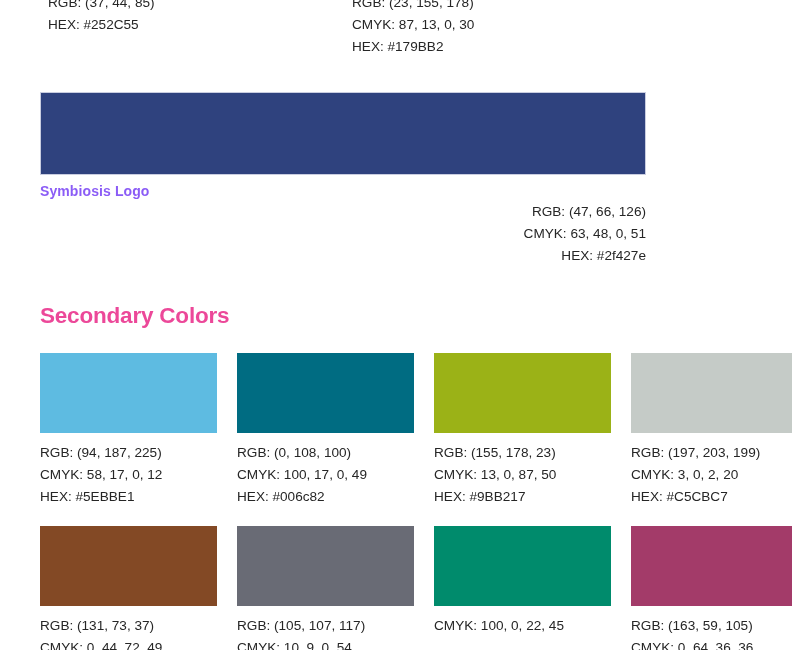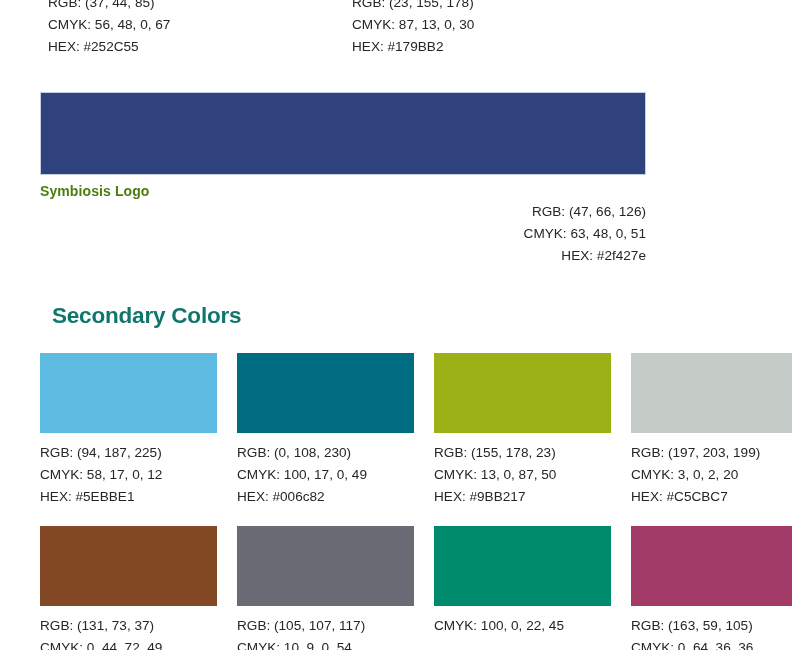--- a/index.html
+++ b/index.html
@@ -55,33 +55,33 @@
   .logo-swatch {
     width: 606px;
     height: 83px;
     background: #2f427e;
     border: 1px solid #c9cde0;
   }
   .logo-caption {
     margin-top: 8px;
     font-size: 14px;
     font-weight: bold;
-    color: #4d7c0f;
+    color: #8b5cf6;
     letter-spacing: 0.1px;
   }
   .logo-spec { margin-top: 2px; text-align: right; }
 
   
   .section-heading {
     position: absolute;
     top: 303px;
-    left: 52px;
+    left: 40px;
     font-size: 22.5px;
     font-weight: bold;
-    color: #0f766e;
+    color: #ec4899;
     letter-spacing: -0.2px;
   }
 
   
   .grid {
     position: absolute;
     top: 353px;
     left: 40px;
     width: 712px;
     display: grid;
@@ -100,21 +100,20 @@
 </style>
 </head>
 <body style="background: rgb(255, 255, 255);">
 
 <div class="page">
 
   <div class="top-row">
 
     <div class="top-entry col1 spec">
       <span class="spec-line">RGB: (37, 44, 85)</span>
-      <span class="spec-line">CMYK: 56, 48, 0, 67</span>
       <span class="spec-line">HEX: #252C55</span>
     </div>
 
     <div class="top-entry col2 spec">
       <span class="spec-line">RGB: (23, 155, 178)</span>
       <span class="spec-line">CMYK: 87, 13, 0, 30</span>
       <span class="spec-line">HEX: #179BB2</span>
     </div>
 
   </div>
@@ -138,21 +137,21 @@
       <div class="cell-spec spec">
         <span class="spec-line">RGB: (94, 187, 225)</span>
         <span class="spec-line">CMYK: 58, 17, 0, 12</span>
         <span class="spec-line">HEX: #5EBBE1</span>
       </div>
     </div>
 
     <div class="cell">
       <div class="cell-swatch" style="background: rgb(0, 108, 130);"></div>
       <div class="cell-spec spec">
-        <span class="spec-line">RGB: (0, 108, 230)</span>
+        <span class="spec-line">RGB: (0, 108, 100)</span>
         <span class="spec-line">CMYK: 100, 17, 0, 49</span>
         <span class="spec-line">HEX: #006c82</span>
       </div>
     </div>
 
     <div class="cell">
       <div class="cell-swatch" style="background: rgb(155, 178, 23);"></div>
       <div class="cell-spec spec">
         <span class="spec-line">RGB: (155, 178, 23)</span>
         <span class="spec-line">CMYK: 13, 0, 87, 50</span>

